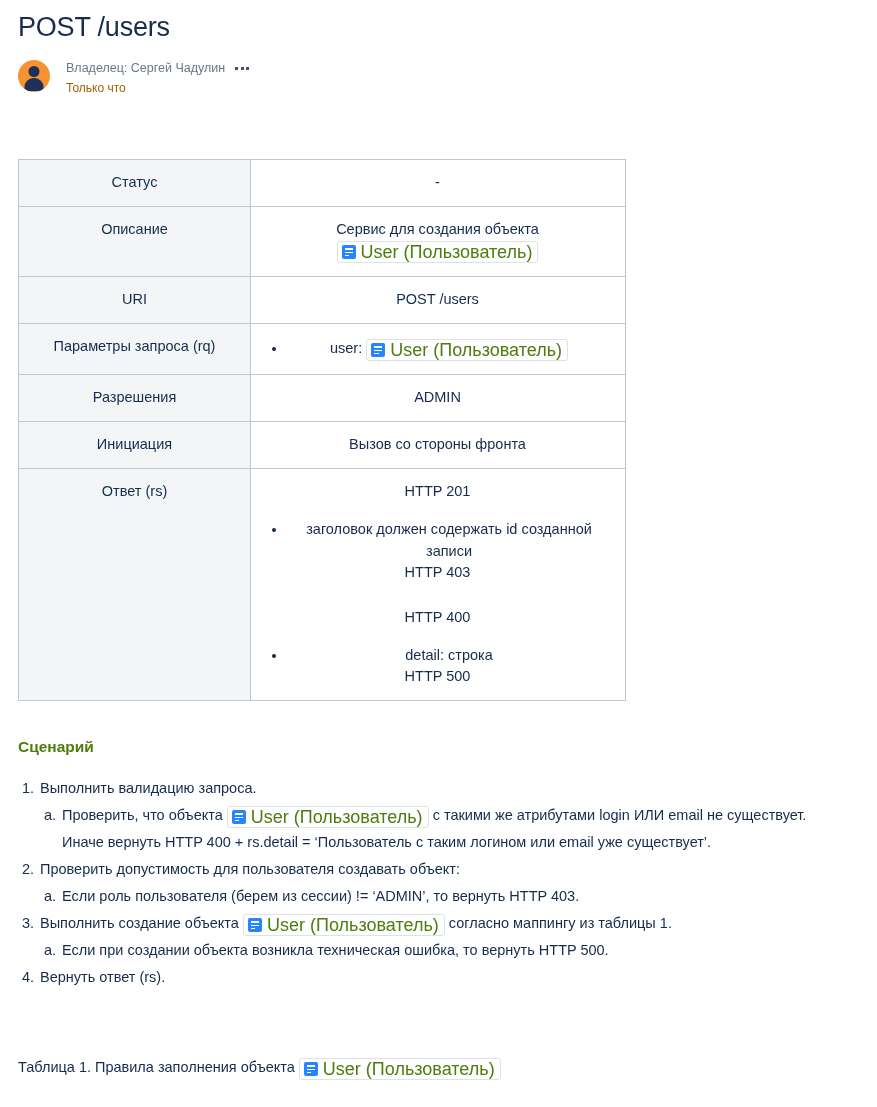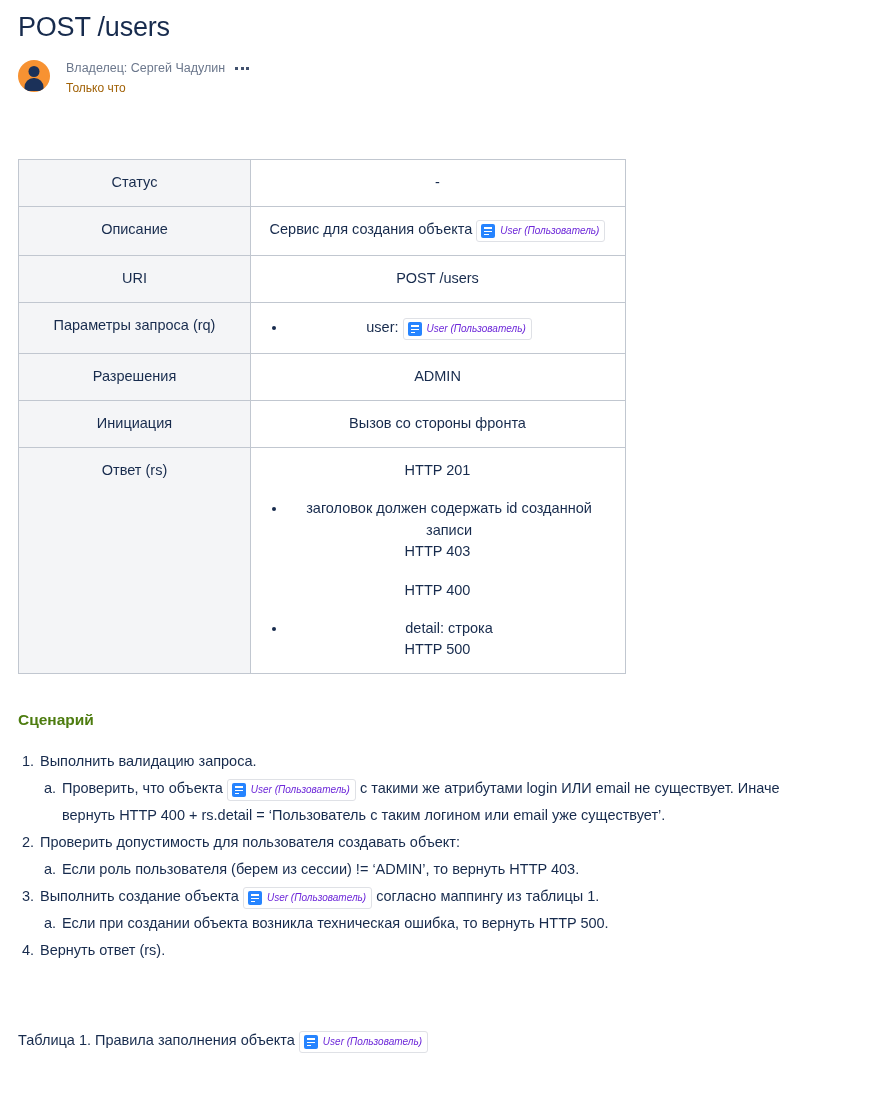--- a/index.html
+++ b/index.html
@@ -141,24 +141,23 @@
   .chip-icon i {
     position: absolute;
     left: 3px;
     top: 9.6px;
     width: 4.5px;
     height: 1.6px;
     background: #fff;
     display: block;
   }
   .chip-label {
-    color: #6d28d9;
-    font-size: 10px;
+    color: #4d7c0f;
+    font-size: 18px;
     line-height: 18px;
-    font-style: italic;
   }
 
   
   .info-table {
     border-collapse: collapse;
     margin-top: 61px;
     width: 608px;
     table-layout: fixed;
     text-align: center;
   }
@@ -173,21 +172,21 @@
     width: 203px;
     background: #F4F5F7;
     padding: 12px 14px 13px 14px;
   }
   .info-table td.value {
     padding: 12px 14px 13px 13px;
   }
   .info-table td.value p {
     margin: 0 0 0 0;
   }
-  .info-table td.value p + p { margin-top: 18px; }
+  .info-table td.value p + p { margin-top: 24px; }
   .info-table ul {
     margin: 16px 0 0 0;
     padding-left: 23px;
   }
   .info-table ul li {
     margin: 0;
     padding: 0;
     line-height: 22px;
   }
   .info-table ul li::marker { font-size: 13px; }

